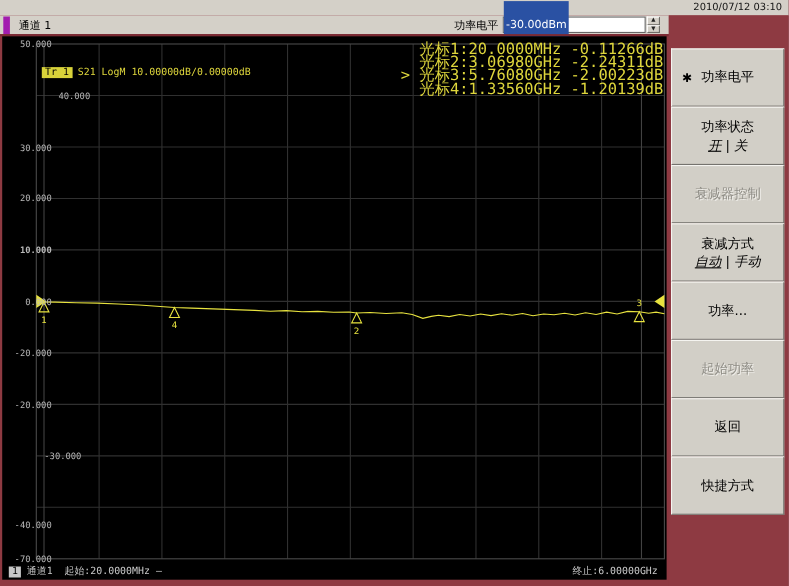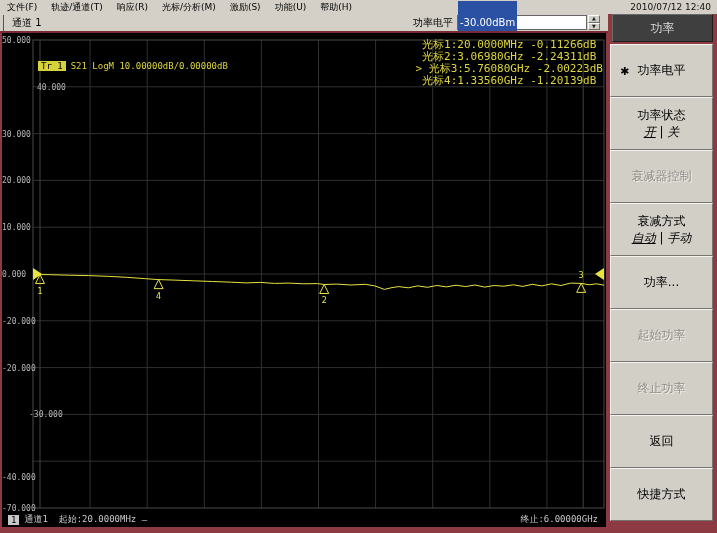--- a/index.html
+++ b/index.html
@@ -7,40 +7,40 @@
        font-family:"DejaVu Sans","Liberation Sans",sans-serif;-webkit-font-smoothing:none;}
   
   .menubar{position:absolute;left:0;top:0;width:717px;height:14px;background:#d4d0c8;
            display:flex;align-items:center;font-size:9px;color:#000;}
   .menus{display:flex;}
   .menu-item{padding:0 7px;cursor:default;white-space:nowrap;}
   .datetime{margin-left:auto;padding-right:6px;font-size:9px;color:#111;}
   
   .row2{position:absolute;left:0;top:14px;width:608px;height:17px;background:#d4d0c8;
         display:flex;align-items:center;font-size:10px;color:#000;}
-  .chan-tab{padding:1px 10px 1px 8px;border-left:1px solid #a21caf;margin-left:3px;white-space:nowrap;}
+  .chan-tab{padding:1px 10px 1px 8px;border-left:6px solid #a21caf;margin-left:3px;white-space:nowrap;}
   .power-ctrls{margin-left:auto;display:flex;align-items:center;padding-right:8px;}
   .power-label{margin-right:4px;white-space:nowrap;}
   .power-input{width:128px;height:13px;background:#fff;border:1px solid #666;
                display:flex;align-items:center;font-size:10px;}
   .power-sel{background:#2a51a3;color:#fff;padding:16px 2px;white-space:nowrap;}
   .spinner{width:12px;height:15px;display:flex;flex-direction:column;margin-left:1px;}
   .spin-btn{flex:1;background:#d4d0c8;border:1px solid;border-color:#fff #6f6d68 #6f6d68 #fff;
             font-size:5px;line-height:5px;text-align:center;color:#222;padding:0;}
   .redline{position:absolute;left:0;top:31px;width:608px;height:2px;background:#7a2a33;}
   
   .screen{position:absolute;left:2px;top:33px;width:604px;height:494px;background:#000;}
   .trace-hdr{position:absolute;left:36px;top:0px;font-family:"DejaVu Sans Mono","Liberation Mono",monospace;
              font-size:9px;white-space:nowrap;margin-top:28px;}
   .tr-badge{background:#d8d23a;color:#000;padding:0 3px;}
   .tr-text{color:#ded63c;margin-left:5px;}
-  .ylabels span{position:absolute;width:17px;text-align:right;font-size:8px;color:#b8b8b8;
+  .ylabels span{position:absolute;width:45px;text-align:right;font-size:8px;color:#b8b8b8;
                 font-family:"DejaVu Sans Mono","Liberation Mono",monospace;}
-  .readouts{position:absolute;right:3px;top:6px;text-align:center;color:#ded63c;
-            font-family:"DejaVu Sans Mono","Liberation Mono",monospace;font-size:11px;line-height:12px;}
+  .readouts{position:absolute;right:3px;top:6px;text-align:right;color:#ded63c;
+            font-family:"DejaVu Sans Mono","Liberation Mono",monospace;font-size:14px;line-height:12px;}
   .readout-line{white-space:pre;}
   .statusbar{position:absolute;left:0;top:479px;width:604px;height:15px;font-size:9px;color:#c9c9c9;
              font-family:"DejaVu Sans Mono","Liberation Mono",monospace;}
   .st-left{position:absolute;left:6px;top:1px;display:flex;align-items:center;white-space:pre;}
   .chan-badge{background:#c8c8c8;color:#000;padding:0 3px;margin-right:5px;}
   .st-right{position:absolute;right:8px;top:1px;white-space:pre;}
   svg{position:absolute;left:0;top:0;}
   
   .panel{position:absolute;left:608px;top:14px;width:109px;height:519px;background:#8e3a42;}
   .panel-hdr{position:absolute;left:4px;top:0;width:99px;height:26px;background:#3f3f3f;
@@ -56,30 +56,21 @@
   .softkey .sel{text-decoration:underline;}
   .softkey.disabled{color:#8f8d86;text-shadow:1px 1px 0 #f0efeb;}
   .softkey .star{position:absolute;left:9px;top:50%;transform:translateY(-50%);font-size:11px;color:#000;}
 </style>
 </head>
 <body>
 
 <div class="app">
 
   <div class="menubar">
-    <div class="menus">
-        <span class="menu-item">文件(F)</span>
-        <span class="menu-item">轨迹/通道(T)</span>
-        <span class="menu-item">响应(R)</span>
-        <span class="menu-item">光标/分析(M)</span>
-        <span class="menu-item">激励(S)</span>
-        <span class="menu-item">功能(U)</span>
-        <span class="menu-item">帮助(H)</span>
-      </div>
-    <span class="datetime">2010/07/12 12:40</span>
+    <span class="datetime">2010/07/12 03:10</span>
   </div>
 
   <div class="row2">
     <span class="chan-tab">通道 1</span>
     <div class="power-ctrls">
       <span class="power-label">功率电平</span>
       <div class="power-input">
         <span class="power-sel">-30.00dBm</span>
       </div>
       <div class="spinner">
@@ -126,21 +117,21 @@
         <text x="579.16" y="245.3704364" fill="#e8e33f" font-size="8" text-anchor="middle">3</text>
       </svg>
     <div class="trace-hdr">
       <span class="tr-badge">Tr 1</span><span class="tr-text">S21 LogM 10.00000dB/0.00000dB</span>
     </div>
     <div class="ylabels" id="ylabels">
         <span style="left: 0px; top: 3px;">50.000</span>
         <span style="left: 0px; top: 49.8px; margin-left: 35px;">40.000</span>
         <span style="left: 0px; top: 96.6px;">30.000</span>
         <span style="left: 0px; top: 143.4px;">20.000</span>
-        <span style="left: 0px; top: 190.2px;">10.000</span>
+        <span style="left: 0px; top: 190.2px; font-weight: bold;">10.000</span>
         <span style="left: 0px; top: 237px;">0.000</span>
         <span style="left: 0px; top: 283.8px;">-20.000</span>
         <span style="left: 0px; top: 330.6px;">-20.000</span>
         <span style="left: 0px; top: 377.4px; padding-left: 27px;">-30.000</span>
         <span style="left: 0px; top: 424.2px; margin-top: 16px;">-40.000</span>
         <span style="left: 0px; top: 471px;">-70.000</span>
       </div>
     <div class="readouts" id="readouts">
         <div class="readout-line">光标1:20.0000MHz -0.11266dB</div>
         <div class="readout-line">光标2:3.06980GHz -2.24311dB</div>
@@ -154,21 +145,20 @@
         <span> &nbsp;</span>
         <span>起始:20.0000MHz</span>
         <span> </span>
         <span>—</span>
       </div>
       <div class="st-right">终止:6.00000GHz</div>
     </div>
   </div>
 
   <div class="panel">
-    <div class="panel-hdr">功率</div>
     <div class="softkeys" id="softkeys">
         <div class="softkey">
           <span class="star">✱</span>
           <div class="lbl">功率电平</div>
         </div>
         <div class="softkey">
           <div class="lbl">功率状态</div>
           <div class="toggles"><span class="sel">开</span> | <span>关</span></div>
         </div>
         <div class="softkey disabled">
@@ -177,23 +167,20 @@
         <div class="softkey">
           <div class="lbl">衰减方式</div>
           <div class="toggles"><span class="sel">自动</span> | <span>手动</span></div>
         </div>
         <div class="softkey">
           <div class="lbl">功率...</div>
         </div>
         <div class="softkey disabled">
           <div class="lbl">起始功率</div>
         </div>
-        <div class="softkey disabled">
-          <div class="lbl">终止功率</div>
-        </div>
         <div class="softkey">
           <div class="lbl">返回</div>
         </div>
         <div class="softkey">
           <div class="lbl">快捷方式</div>
         </div>
       </div>
   </div>
 
 </div>

